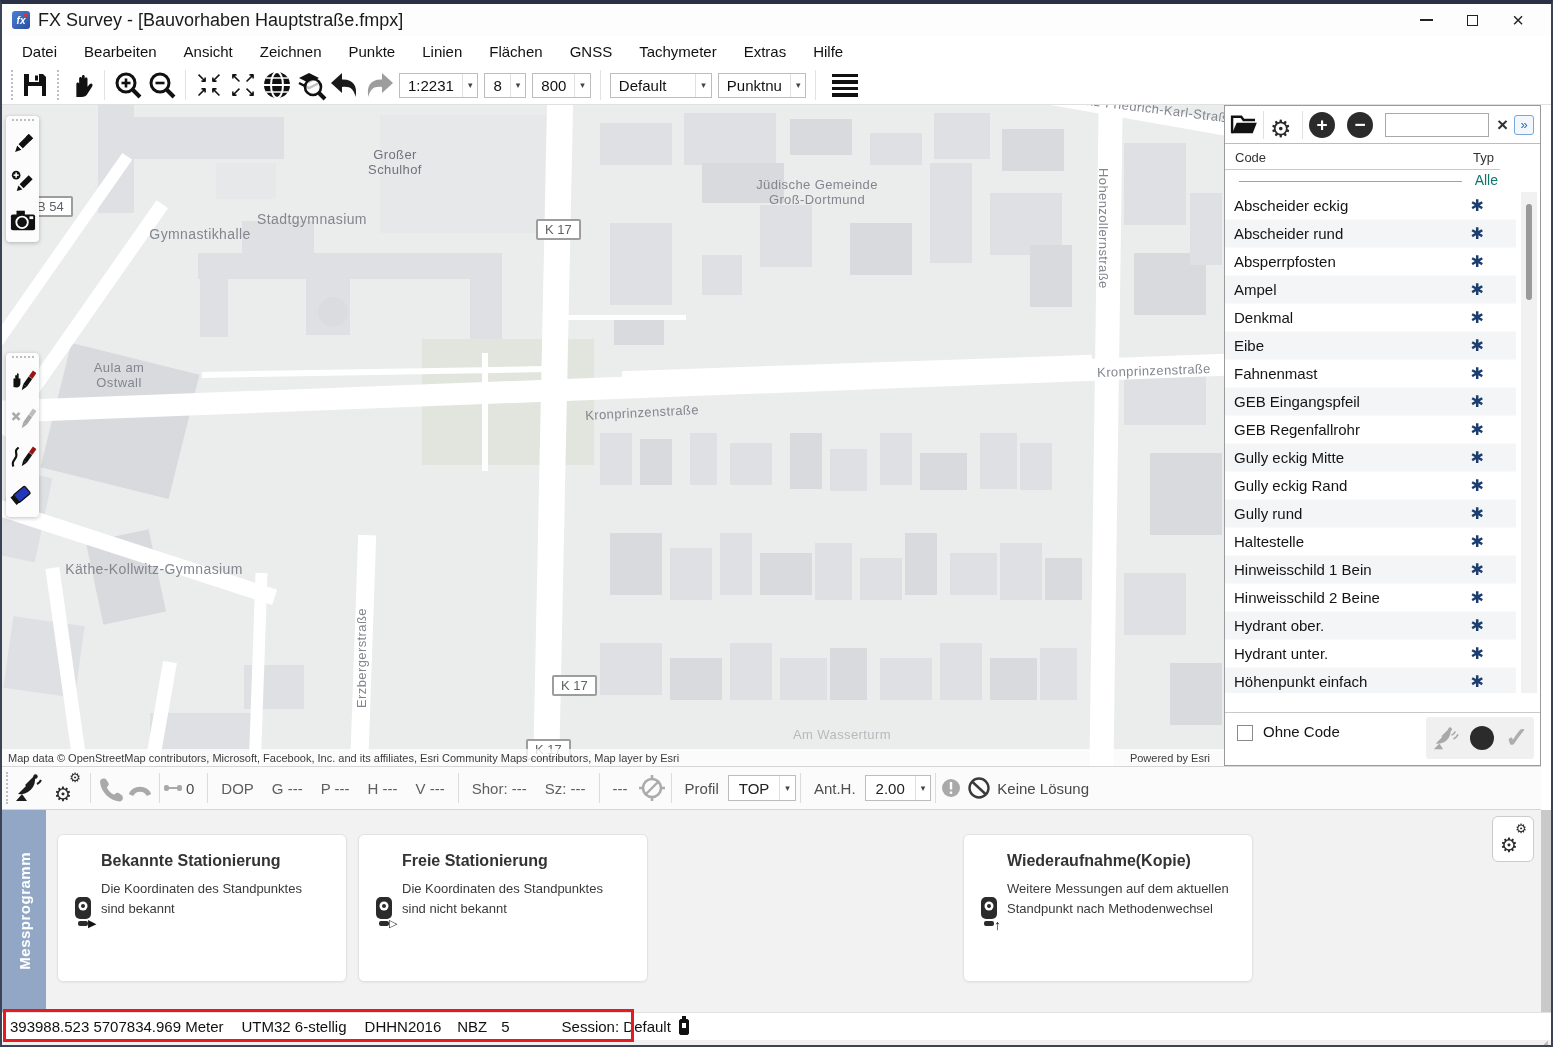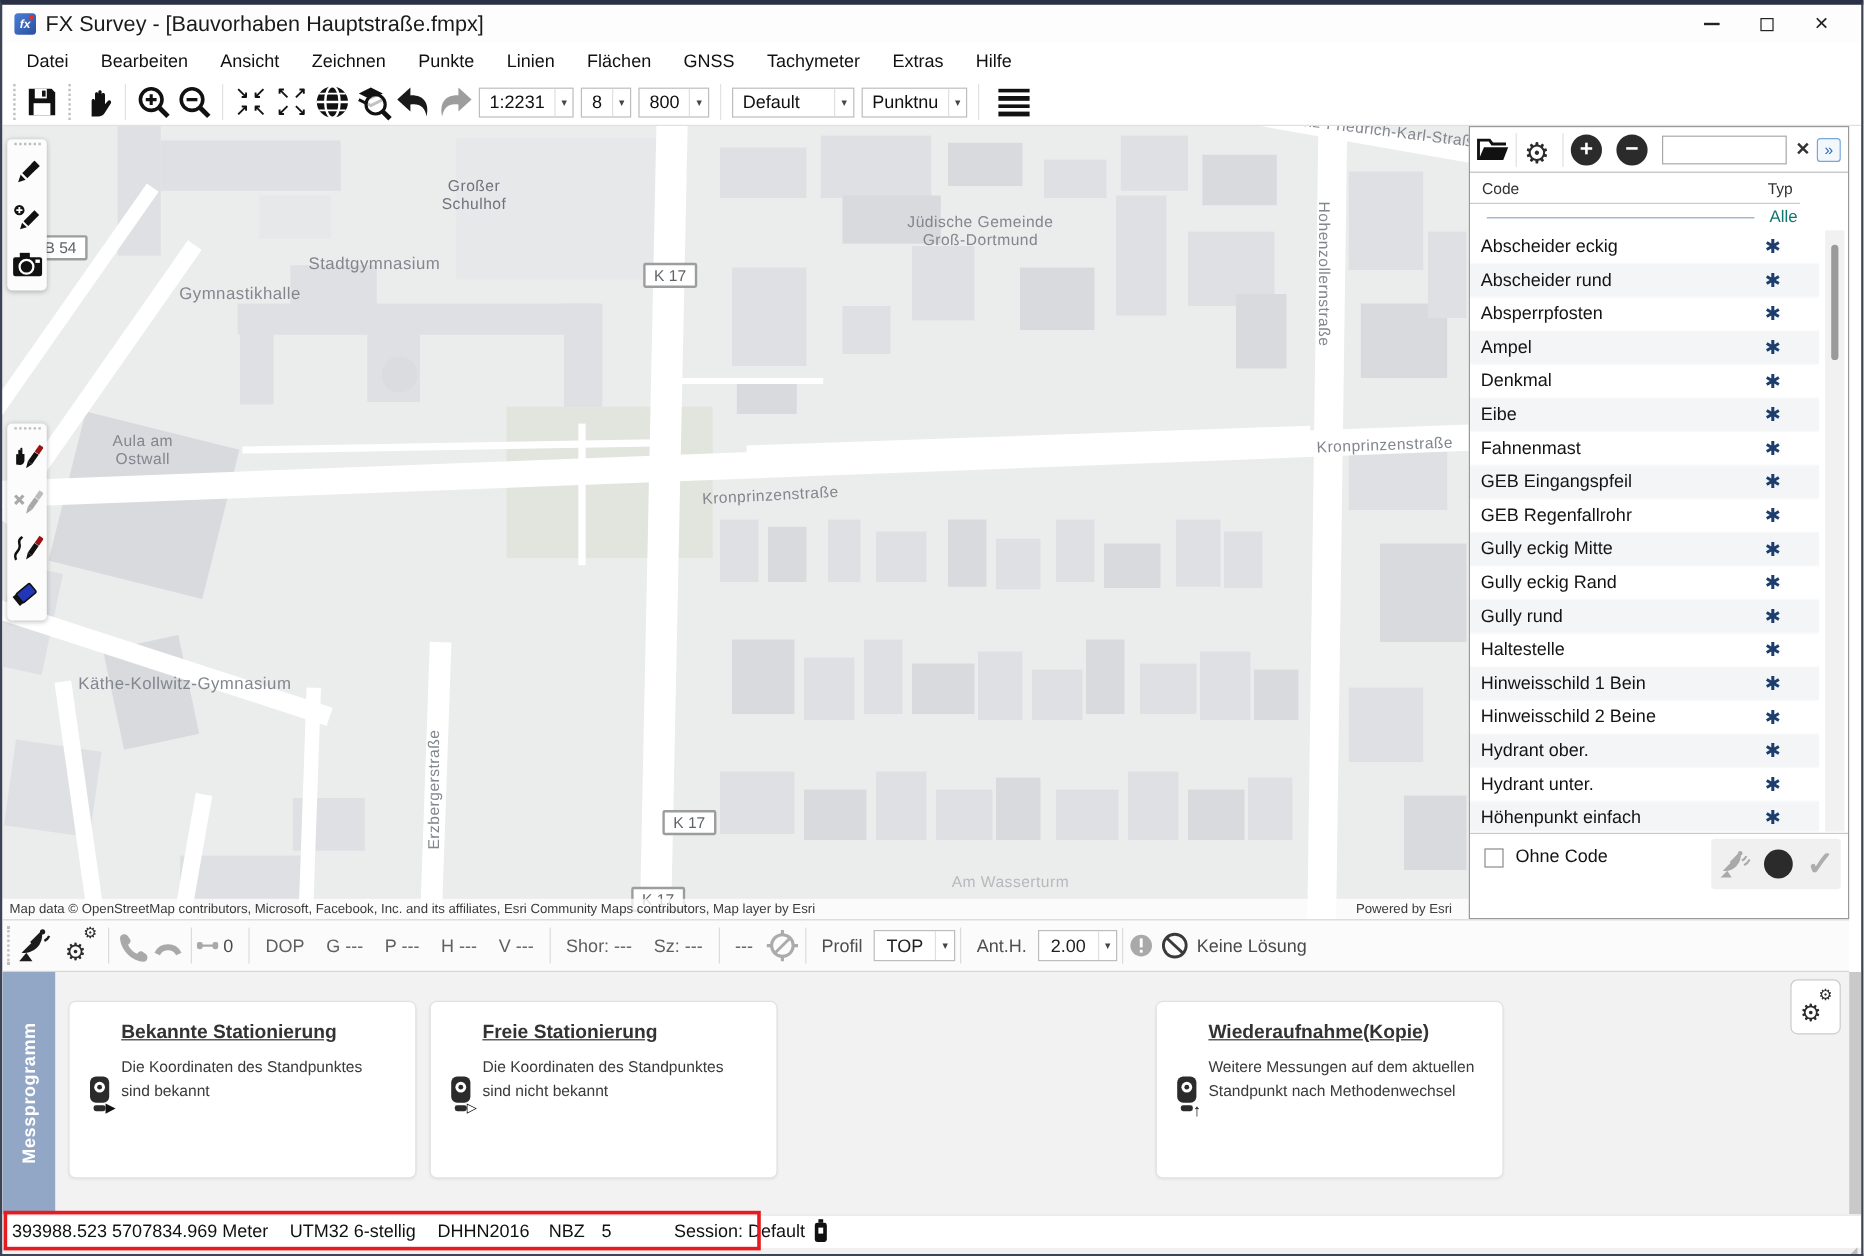--- a/index.html
+++ b/index.html
@@ -89,21 +89,21 @@
   .cp-filter { position:relative; height:22px; }
   .cp-filter .f-line { position:absolute; left:14px; right:78px; top:11px; border-top:1px solid #8ea7c0; }
   .cp-filter .f-alle { position:absolute; right:42px; top:2px; font-size:14px; color:#0f766e; }
   .cp-list { position:absolute; left:0; top:86px; right:24px; bottom:72px; overflow:hidden; }
   .cp-row { position:relative; height:28px; display:flex; align-items:center; padding-left:9px;
             font-size:15px; color:#141414; border-bottom:1px solid #fafafa; }
   .cp-row:nth-child(even){ background:#f4f5f6; }
   .cp-ast { position:absolute; right:32px; top:4px; color:#1c3e6e; font-size:16px; }
   .cp-scroll { position:absolute; right:3px; top:86px; width:16px; bottom:72px; background:#f1f1f1; }
   .cp-thumb { position:absolute; left:5px; top:12px; width:6px; height:96px; background:#9a9a9a; border-radius:3px; }
-  .cp-bottom { position:absolute; left:0; bottom:0; width:100%; height:71px; border-top:1px solid #c9c9c9; background:#fff; }
+  .cp-bottom { position:absolute; left:0; bottom:0; width:100%; height:53px; border-top:1px solid #c9c9c9; background:#fff; }
   .cp-check { position:absolute; left:12px; top:12px; width:16px; height:16px; border:1px solid #8a8a8a; background:#fff; }
   .cp-ohne { position:absolute; left:38px; top:10px; font-size:15px; color:#141414; }
   .cp-actions { position:absolute; right:6px; top:4px; width:108px; height:42px; background:#f0f0f0;
                 border-radius:3px; display:flex; align-items:center; justify-content:space-around; }
   .cp-dot { width:24px; height:24px; border-radius:50%; background:#2b2b2b; }
   .cp-checkmark { font-size:28px; font-weight:bold; color:#adadad; line-height:1; }
 
   
   .gnssbar { position:absolute; left:0; top:762px; width:1539px; height:44px; background:#fbfbfb;
              border-top:1px solid #d6d6d6; border-bottom:1px solid #d6d6d6; display:flex; align-items:center; }
@@ -117,21 +117,21 @@
                    display:flex; align-items:center; }
 
   
   .bottom { position:absolute; left:0; top:806px; width:1539px; height:202px; background:#f2f2f3; }
   .mp-tab { position:absolute; left:0; top:0; width:44px; height:202px; background:#92a7c6; color:#fff;
             font-size:15px; font-weight:bold; letter-spacing:.5px; display:flex; align-items:center;
             justify-content:center; }
   .mp-tab span { writing-mode:vertical-rl; transform:rotate(180deg); }
   .card { position:absolute; top:24px; width:290px; height:148px; background:#fff; border:1px solid #e2e2e2;
           border-radius:6px; box-shadow:0 1px 2px rgba(0,0,0,.05); }
-  .card h3 { margin:17px 14px 9px 43px; font-size:16px; font-weight:600; color:#333;text-decoration:underline; }
+  .card h3 { margin:17px 14px 9px 43px; font-size:16px; font-weight:600; color:#333; }
   .card .desc { margin:0 18px 0 43px; font-size:13px; color:#3a3a3a; line-height:1.5; }
   .card .station { position:absolute; left:11px; top:60px; width:30px; height:34px; }
   .card .mod { position:absolute; left:30px; top:82px; font-size:11px; color:#111; }
   .card.disabled h3, .card.disabled .desc { color:#a9a9a9; }
   .gearbtn { position:absolute; left:1490px; top:6px; width:42px; height:46px; background:#fff;
              border:1px solid #ccc; border-radius:6px; display:flex; align-items:center; justify-content:center; }
   .bottom-scroll { position:absolute; left:1539px; top:806px; width:10px; height:202px; background:#c9c9c9; }
 
   
   .gears { position:relative; width:26px; height:26px; }
@@ -378,21 +378,21 @@
         <div class="road" style="left: 58px; top: 462px; width: 14px; height: 210px; transform: rotate(-8deg);"></div>
         <div class="road" style="left: 148px; top: 556px; width: 14px; height: 150px; transform: rotate(10deg);"></div>
         <div class="road" style="left: 250px; top: 468px; width: 12px; height: 200px; transform: rotate(2deg);"></div>
         <div class="road" style="left: 564px; top: 210px; width: 120px; height: 5px;"></div>
         <div class="road" style="left: 620px; top: 258px; width: 470px; height: 6px; transform: rotate(-2deg);"></div>
         <div class="tree" style="left: 316px; top: 192px;"></div>
       </div>
 
     <div class="maplabel" style="left:345px;top:42px;width:96px;color:#6e737c;">Großer Schulhof</div>
     <div class="maplabel" style="left:240px;top:106px;width:140px;font-size:14px;">Stadtgymnasium</div>
-    <div class="maplabel" style="left:128px;top:131px;width:140px;font-size:14px;">Gymnastikhalle</div>
+    <div class="maplabel" style="left:128px;top:121px;width:140px;font-size:14px;">Gymnastikhalle</div>
     <div class="maplabel" style="left:750px;top:72px;width:130px;">Jüdische Gemeinde Groß-Dortmund</div>
     <div class="maplabel" style="left:72px;top:255px;width:90px;">Aula am Ostwall</div>
     <div class="maplabel" style="left:42px;top:456px;width:220px;font-size:14px;">Käthe-Kollwitz-Gymnasium</div>
     <div class="maplabel" style="left:560px;top:300px;width:160px;transform:rotate(-3deg);">Kronprinzenstraße</div>
     <div class="maplabel" style="left:1072px;top:258px;width:160px;transform:rotate(-2deg);">Kronprinzenstraße</div>
     <div class="maplabel vup" style="left:352px;top:478px;height:150px;">Erzbergerstraße</div>
     <div class="maplabel vdown" style="left:1094px;top:38px;height:170px;">Hohenzollernstraße</div>
     <div class="maplabel" style="left:1040px;top:-4px;width:220px;transform:rotate(7deg);">Prinz-Friedrich-Karl-Straße</div>
     <div class="maplabel" style="left:780px;top:622px;width:120px;opacity:.5;">Am Wasserturm</div>
 

